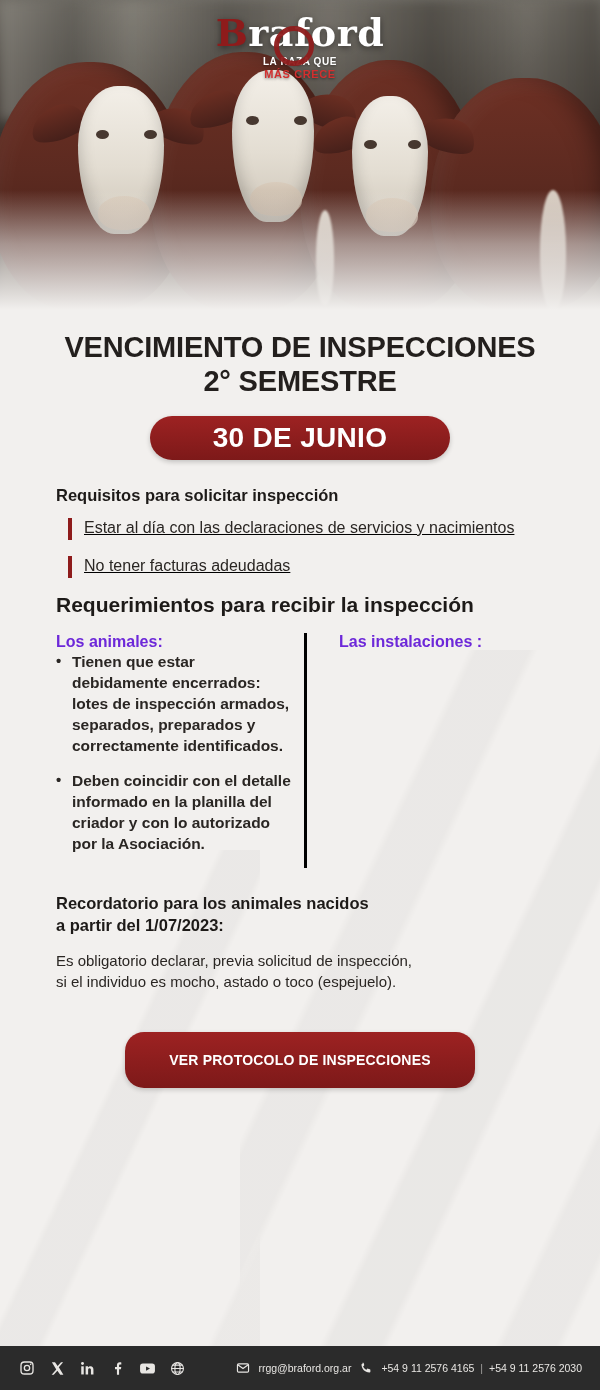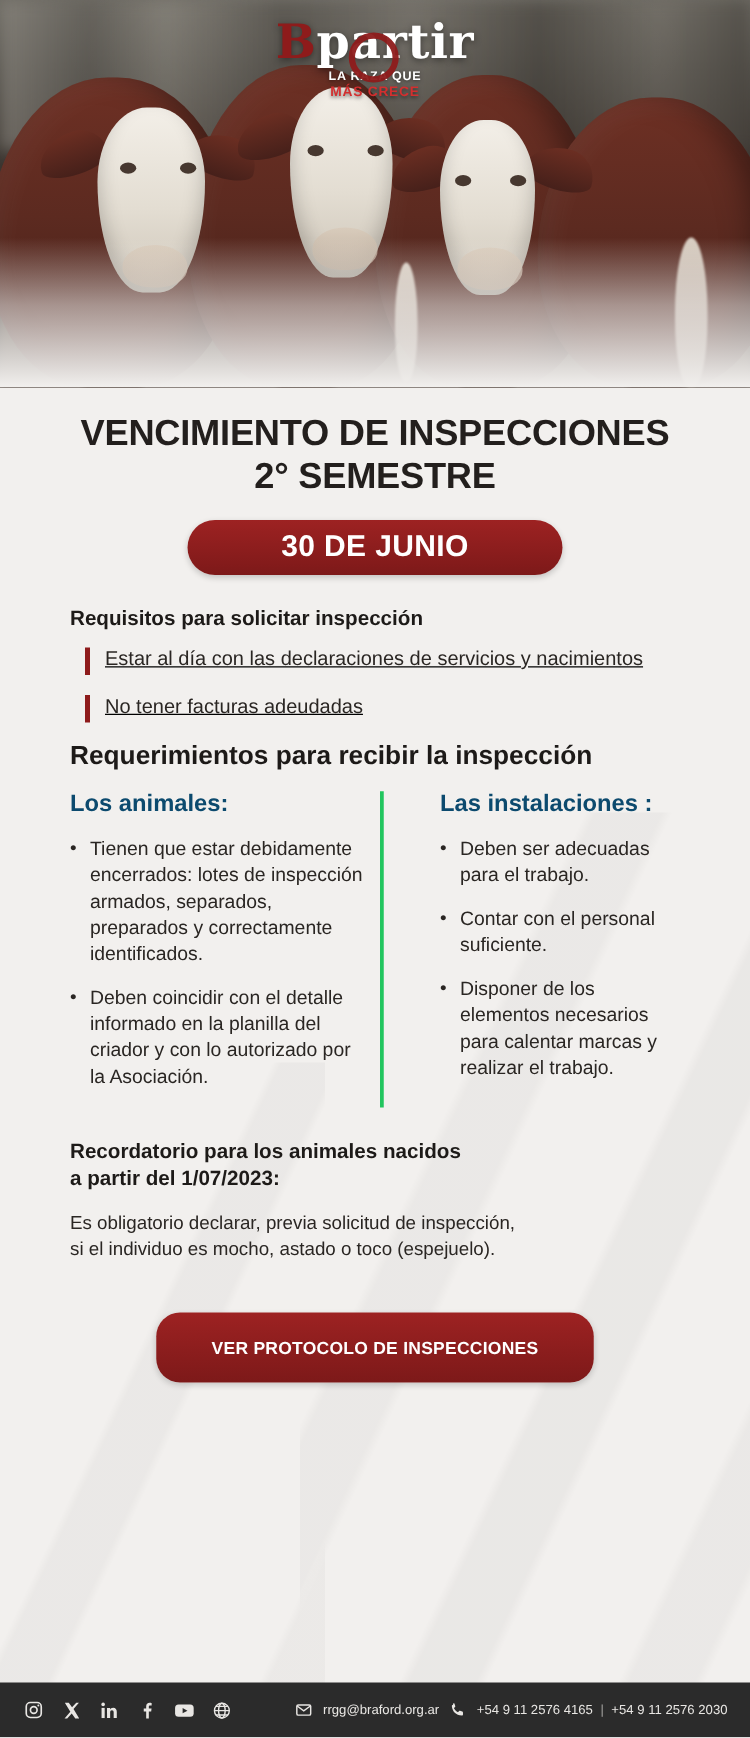--- a/index.html
+++ b/index.html
@@ -191,21 +191,21 @@
   }
   .date-pill {
     position: relative;
     z-index: 3;
     margin: 18px auto 0;
     width: 300px;
     height: 44px;
     border-radius: 22px;
     background: linear-gradient(180deg, #9d2222 0%, #7d1919 100%);
     color: #fff;
-    font-size: 24px;
+    font-size: 28px;
     font-weight: 700;
     display: flex;
     align-items: center;
     justify-content: center;
     letter-spacing: .3px;
     box-shadow: 0 2px 5px rgba(0,0,0,.2);
   }
 
   .sec-title {
     position: relative;
@@ -251,31 +251,30 @@
 
   .cols {
     position: relative;
     z-index: 3;
     display: flex;
     margin: 16px 0 0 56px;
     width: 500px;
   }
   .col { width: 236px; }
   .col.right {
-    padding-left: 45px;
-    border-left: 3px solid #22c55e;
+    padding-left: 32px;
+    border-left: 3px solid #000000;
     margin-left: 12px;
   }
   .col-head {
-    font-size: 19px;
-    font-weight: 700;
-    color: #0c4a6e;
-    margin-bottom: 14px;
-  }
-  .bullets { list-style: none; }
+    font-size: 16px;
+    font-weight: 700;
+    color: #6d28d9;
+  }
+  .bullets { list-style: none; font-weight: bold; }
   .bullets li {
     position: relative;
     padding-left: 16px;
     font-size: 15.5px;
     line-height: 21px;
     color: #2a2623;
     margin-bottom: 14px;
   }
   .bullets li::before {
     content: "•";
@@ -394,21 +393,21 @@
     <div class="muzzle" style="left:366px; top:198px;"></div>
 
     <div class="tail" style="left:540px; top:190px;"></div>
     <div class="tail" style="left:316px; top:210px; width:18px; height:95px;"></div>
 
     <div class="hero-fade"></div>
   </div>
 
   <div class="logo">
     <div class="logo-word">
-      <span class="b">B</span><span>partir</span>
+      <span class="b">B</span><span>raford</span>
       <span class="logo-ring"></span>
     </div>
     <div class="logo-sub">
       <div>LA RAZA QUE</div>
       <div class="big red">MÁS CRECE</div>
     </div>
   </div>
 
   <div class="content">
     <div class="watermark"></div>
@@ -433,25 +432,20 @@
     <div class="cols">
       <div class="col">
         <div class="col-head">Los animales:</div>
         <ul class="bullets">
           <li>Tienen que estar debidamente encerrados: lotes de inspección armados, separados, preparados y correctamente identificados.</li>
           <li>Deben coincidir con el detalle informado en la planilla del criador y con lo autorizado por la Asociación.</li>
         </ul>
       </div>
       <div class="col right">
         <div class="col-head">Las instalaciones :</div>
-        <ul class="bullets">
-          <li>Deben ser adecuadas para el trabajo.</li>
-          <li>Contar con el personal suficiente.</li>
-          <li>Disponer de los elementos necesarios para calentar marcas y realizar el trabajo.</li>
-        </ul>
       </div>
     </div>
 
     <div class="reminder">
       <div class="reminder-title">
         <div>Recordatorio para los animales nacidos</div>
         <div>a partir del 1/07/2023:</div>
       </div>
       <div class="reminder-body">
         <div>Es obligatorio declarar, previa solicitud de inspección,</div>

